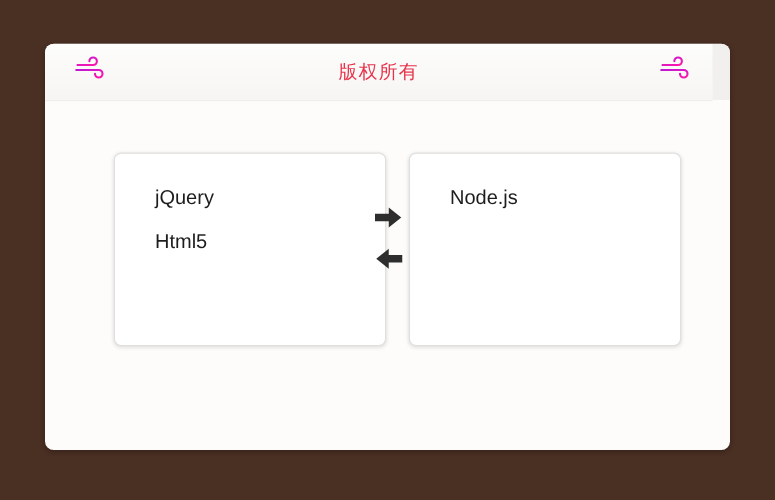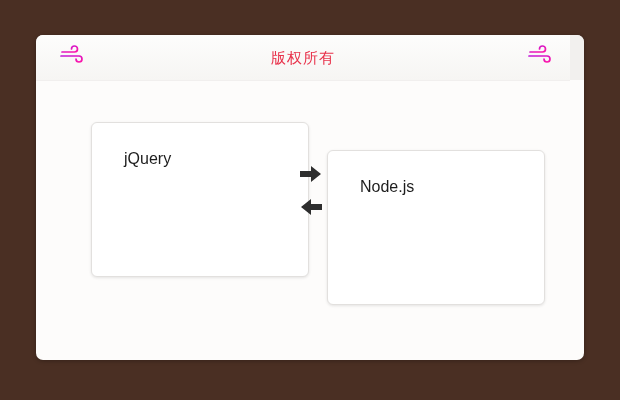--- a/index.html
+++ b/index.html
@@ -85,21 +85,21 @@
     width: 218px;
     height: 155px;
     background: #ffffff;
     border: 1px solid #e2e0de;
     border-radius: 6px;
     box-shadow: 0 1px 3px rgba(0,0,0,0.10);
     box-sizing: border-box;
     overflow: hidden;
   }
   #panel-left  { left: 41px; margin-left: 14px; }
-  #panel-right { left: 291px; margin-top: 28px; }
+  #panel-right { left: 291px; }
 
   .list-items {
     list-style: none;
     margin: 0;
     padding: 18px 0 0 0;
   }
   .list-item {
     height: 35px;
     line-height: 35px;
     padding: 0 0 0 32px;
@@ -188,20 +188,21 @@
       </svg>
     </span>
   </div>
   <div id="header-right-edge"></div>
 
   <div id="panels-area">
 
     <div id="panel-left" class="list-panel">
       <ul class="list-items">
         <li class="list-item">jQuery</li>
+        <li class="list-item">Html5</li>
       </ul>
     </div>
 
     <div id="transfer-controls">
       <div id="arrow-to-right" class="arrow-btn">
         <svg width="22" height="18" viewBox="0 0 22 18" xmlns="http://www.w3.org/2000/svg">
           <path d="M0 6 H11 V1 L21 9 L11 17 V12 H0 Z" fill="#2e2e2e"></path>
         </svg>
       </div>
       <div id="arrow-to-left" class="arrow-btn">

